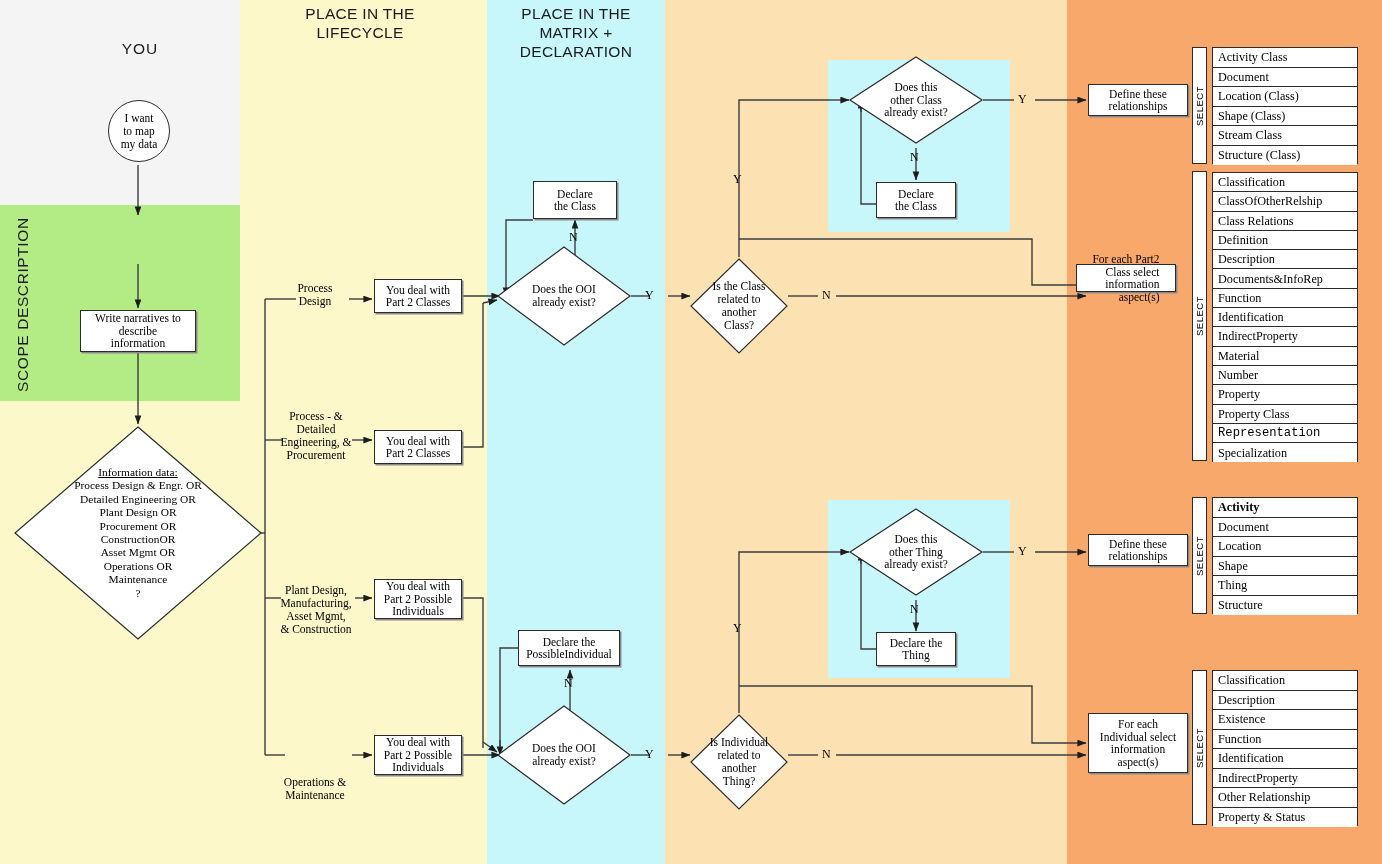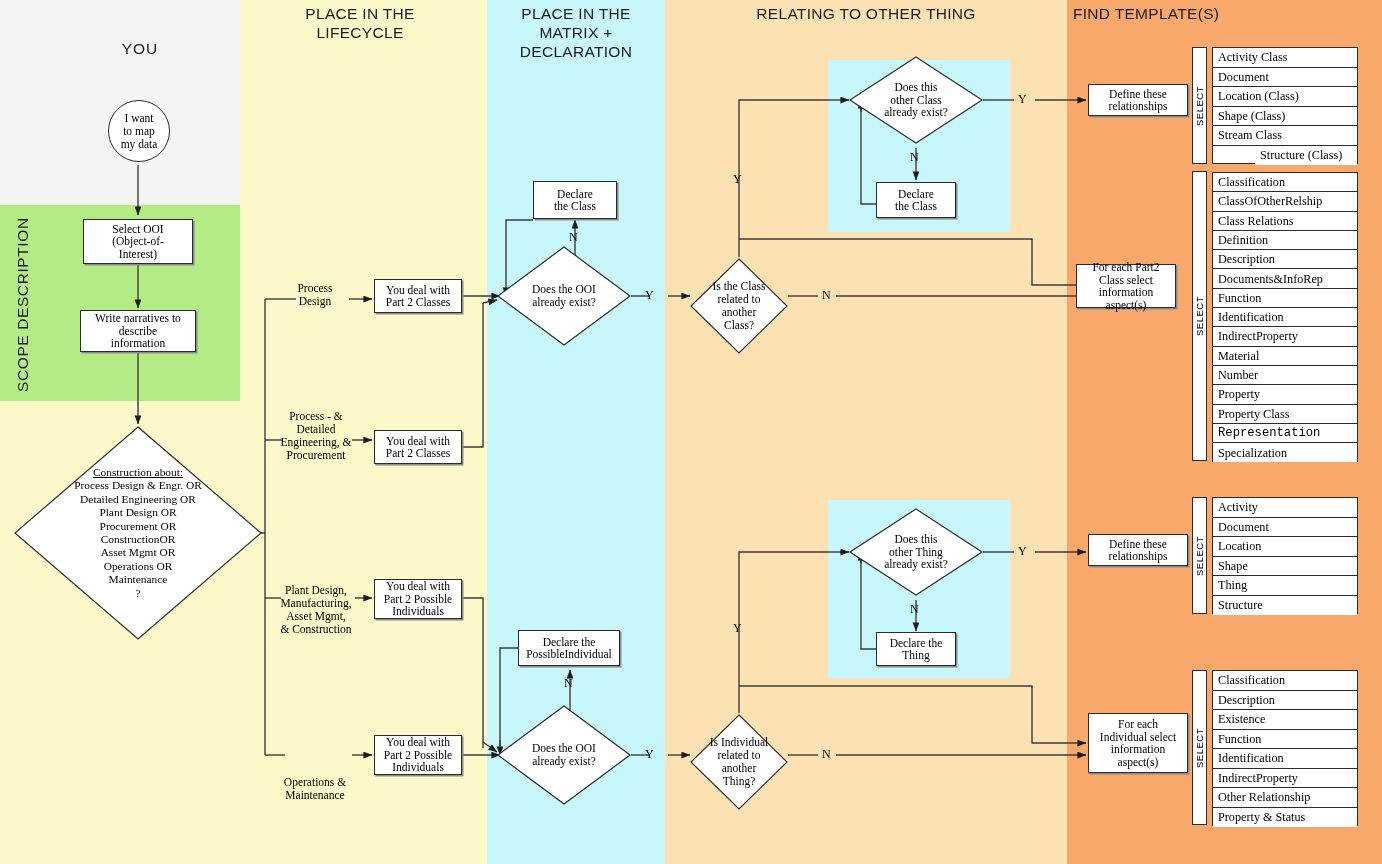--- a/index.html
+++ b/index.html
@@ -82,22 +82,20 @@
   <div class="band" id="band-find"></div>
 
   <div id="zone-you"></div>
   <div id="zone-scope"></div>
 
   <div class="inner-cyan" id="inner-cyan-top"></div>
   <div class="inner-cyan" id="inner-cyan-bot"></div>
 
   <div class="col-head" id="h-life" style="left:250px;top:4px;width:220px;">PLACE IN THE<br>LIFECYCLE</div>
   <div class="col-head" id="h-mtx" style="left:487px;top:4px;width:178px;">PLACE IN THE<br>MATRIX +<br>DECLARATION</div>
-  <div class="col-head" id="h-rel" style="left:665px;top:4px;width:402px;">RELATING TO OTHER THING</div>
-  <div class="col-head" id="h-find" style="left:1073px;top:4px;width:300px;text-align:left;">FIND TEMPLATE(S)</div>
 
   <div id="you-label">YOU</div>
   <div id="scope-label">SCOPE DESCRIPTION</div>
 
   <svg id="wires">
     <defs>
       <marker id="ah" markerWidth="10" markerHeight="10" refX="8.6" refY="3.4" orient="auto" markerUnits="userSpaceOnUse">
         <path d="M0,0 L9,3.4 L0,6.8 z" fill="#1d1d1d"></path>
       </marker>
     </defs>
@@ -179,30 +177,29 @@
 
       <line x1="788" y1="755" x2="818" y2="755"></line>
       <line x1="836" y1="755" x2="1086" y2="755" marker-end="url(#ah)"></line>
 
       <path d="M739,686 L1032,686 L1032,743 L1086,743" marker-end="url(#ah)"></path>
     </g>
   </svg>
 
   <div class="node circle" id="n-start" style="left:108px;top:100px;width:62px;height:62px;">I want<br>to map<br>my data</div>
 
-  <div class="node rect" id="n-select-ooi" style="left:83px;top:219px;width:110px;height:45px;">Select OOI<br>(Object-of-<br>Interest)</div>
 
   <div class="node rect" id="n-write-narr" style="left:80px;top:310px;width:116px;height:42px;">Write narratives to<br>describe<br>information</div>
 
   <div class="diamond-wrap" id="dia-info" style="left:14px;top:426px;width:248px;height:214px;">
     <svg width="248" height="214">
         <polygon points="124,1 247,107 124,213 1,107" fill="#ffffff" stroke="#2b2b2b" stroke-width="1.2"></polygon>
       </svg>
     <div class="diamond-txt" id="dia-info-txt">
-        <div><u>Construction about:</u><br>Process Design &amp; Engr. OR<br>Detailed Engineering OR<br>Plant Design OR<br>Procurement OR<br>ConstructionOR<br>Asset Mgmt OR<br>Operations OR<br>Maintenance<br>?</div>
+        <div><u>Information data:</u><br>Process Design &amp; Engr. OR<br>Detailed Engineering OR<br>Plant Design OR<br>Procurement OR<br>ConstructionOR<br>Asset Mgmt OR<br>Operations OR<br>Maintenance<br>?</div>
       </div>
   </div>
 
   <div class="branch-label" style="left:276px;top:282px;width:78px;">Process<br>Design</div>
   <div class="node rect" style="left:374px;top:279px;width:88px;height:34px;">You deal with<br>Part 2 Classes</div>
 
   <div class="branch-label" style="left:274px;top:410px;width:84px;">Process - &amp;<br>Detailed<br>Engineering, &amp;<br>Procurement</div>
   <div class="node rect" style="left:374px;top:430px;width:88px;height:34px;">You deal with<br>Part 2 Classes</div>
 
   <div class="branch-label" style="left:272px;top:584px;width:88px;">Plant Design,<br>Manufacturing,<br>Asset Mgmt,<br>&amp; Construction</div>
@@ -276,24 +273,24 @@
   <div class="node rect" style="left:1088px;top:84px;width:100px;height:32px;">Define these<br>relationships</div>
   <div class="select-bar" style="left:1192px;top:47px;width:15px;height:117px;">
     <span>SELECT</span>
   </div>
   <div class="tmpl" id="tmpl-0" style="left: 1212px; top: 47px; width: 146px; height: 117px;">
       <div class="row" style="height: 19.5px;">Activity Class</div>
       <div class="row" style="height: 19.5px;">Document</div>
       <div class="row" style="height: 19.5px;">Location (Class)</div>
       <div class="row" style="height: 19.5px;">Shape (Class)</div>
       <div class="row" style="height: 19.5px;">Stream Class</div>
-      <div class="row" style="height: 19.5px; margin-left: 42px;">Structure (Class)</div>
+      <div class="row" style="height: 19.5px;">Structure (Class)</div>
     </div>
 
-  <div class="node rect" style="left:1076px;top:264px;width:100px;height:44px;">For each Part2<br>Class select<br>information<br>aspect(s)</div>
+  <div class="node rect" style="left:1076px;top:264px;width:100px;height:28px;text-align:right;">For each Part2<br>Class select<br>information<br>aspect(s)</div>
   <div class="select-bar" style="left:1192px;top:171px;width:15px;height:290px;">
     <span>SELECT</span>
   </div>
   <div class="tmpl" id="tmpl-1" style="left: 1212px; top: 172px; width: 146px; height: 289.5px;">
       <div class="row" style="height: 19.3px;">Classification</div>
       <div class="row" style="height: 19.3px;">ClassOfOtherRelship</div>
       <div class="row" style="height: 19.3px;">Class Relations</div>
       <div class="row" style="height: 19.3px;">Definition</div>
       <div class="row" style="height: 19.3px;">Description</div>
       <div class="row" style="height: 19.3px;">Documents&amp;InfoRep</div>
@@ -306,21 +303,21 @@
       <div class="row" style="height: 19.3px;">Property Class</div>
       <div class="row" style="height: 19.3px; font-family: Liberation Mono, monospace;">Representation</div>
       <div class="row" style="height: 19.3px;">Specialization</div>
     </div>
 
   <div class="node rect" style="left:1088px;top:534px;width:100px;height:32px;">Define these<br>relationships</div>
   <div class="select-bar" style="left:1192px;top:497px;width:15px;height:117px;">
     <span>SELECT</span>
   </div>
   <div class="tmpl" id="tmpl-2" style="left: 1212px; top: 497px; width: 146px; height: 117px;">
-      <div class="row" style="height: 19.5px;">Activity</div>
+      <div class="row" style="height: 19.5px; font-weight: bold;">Activity</div>
       <div class="row" style="height: 19.5px;">Document</div>
       <div class="row" style="height: 19.5px;">Location</div>
       <div class="row" style="height: 19.5px;">Shape</div>
       <div class="row" style="height: 19.5px;">Thing</div>
       <div class="row" style="height: 19.5px;">Structure</div>
     </div>
 
   <div class="node rect" style="left:1088px;top:713px;width:100px;height:60px;">For each<br>Individual select<br>information<br>aspect(s)</div>
   <div class="select-bar" style="left:1192px;top:670px;width:15px;height:155px;">
     <span>SELECT</span>

